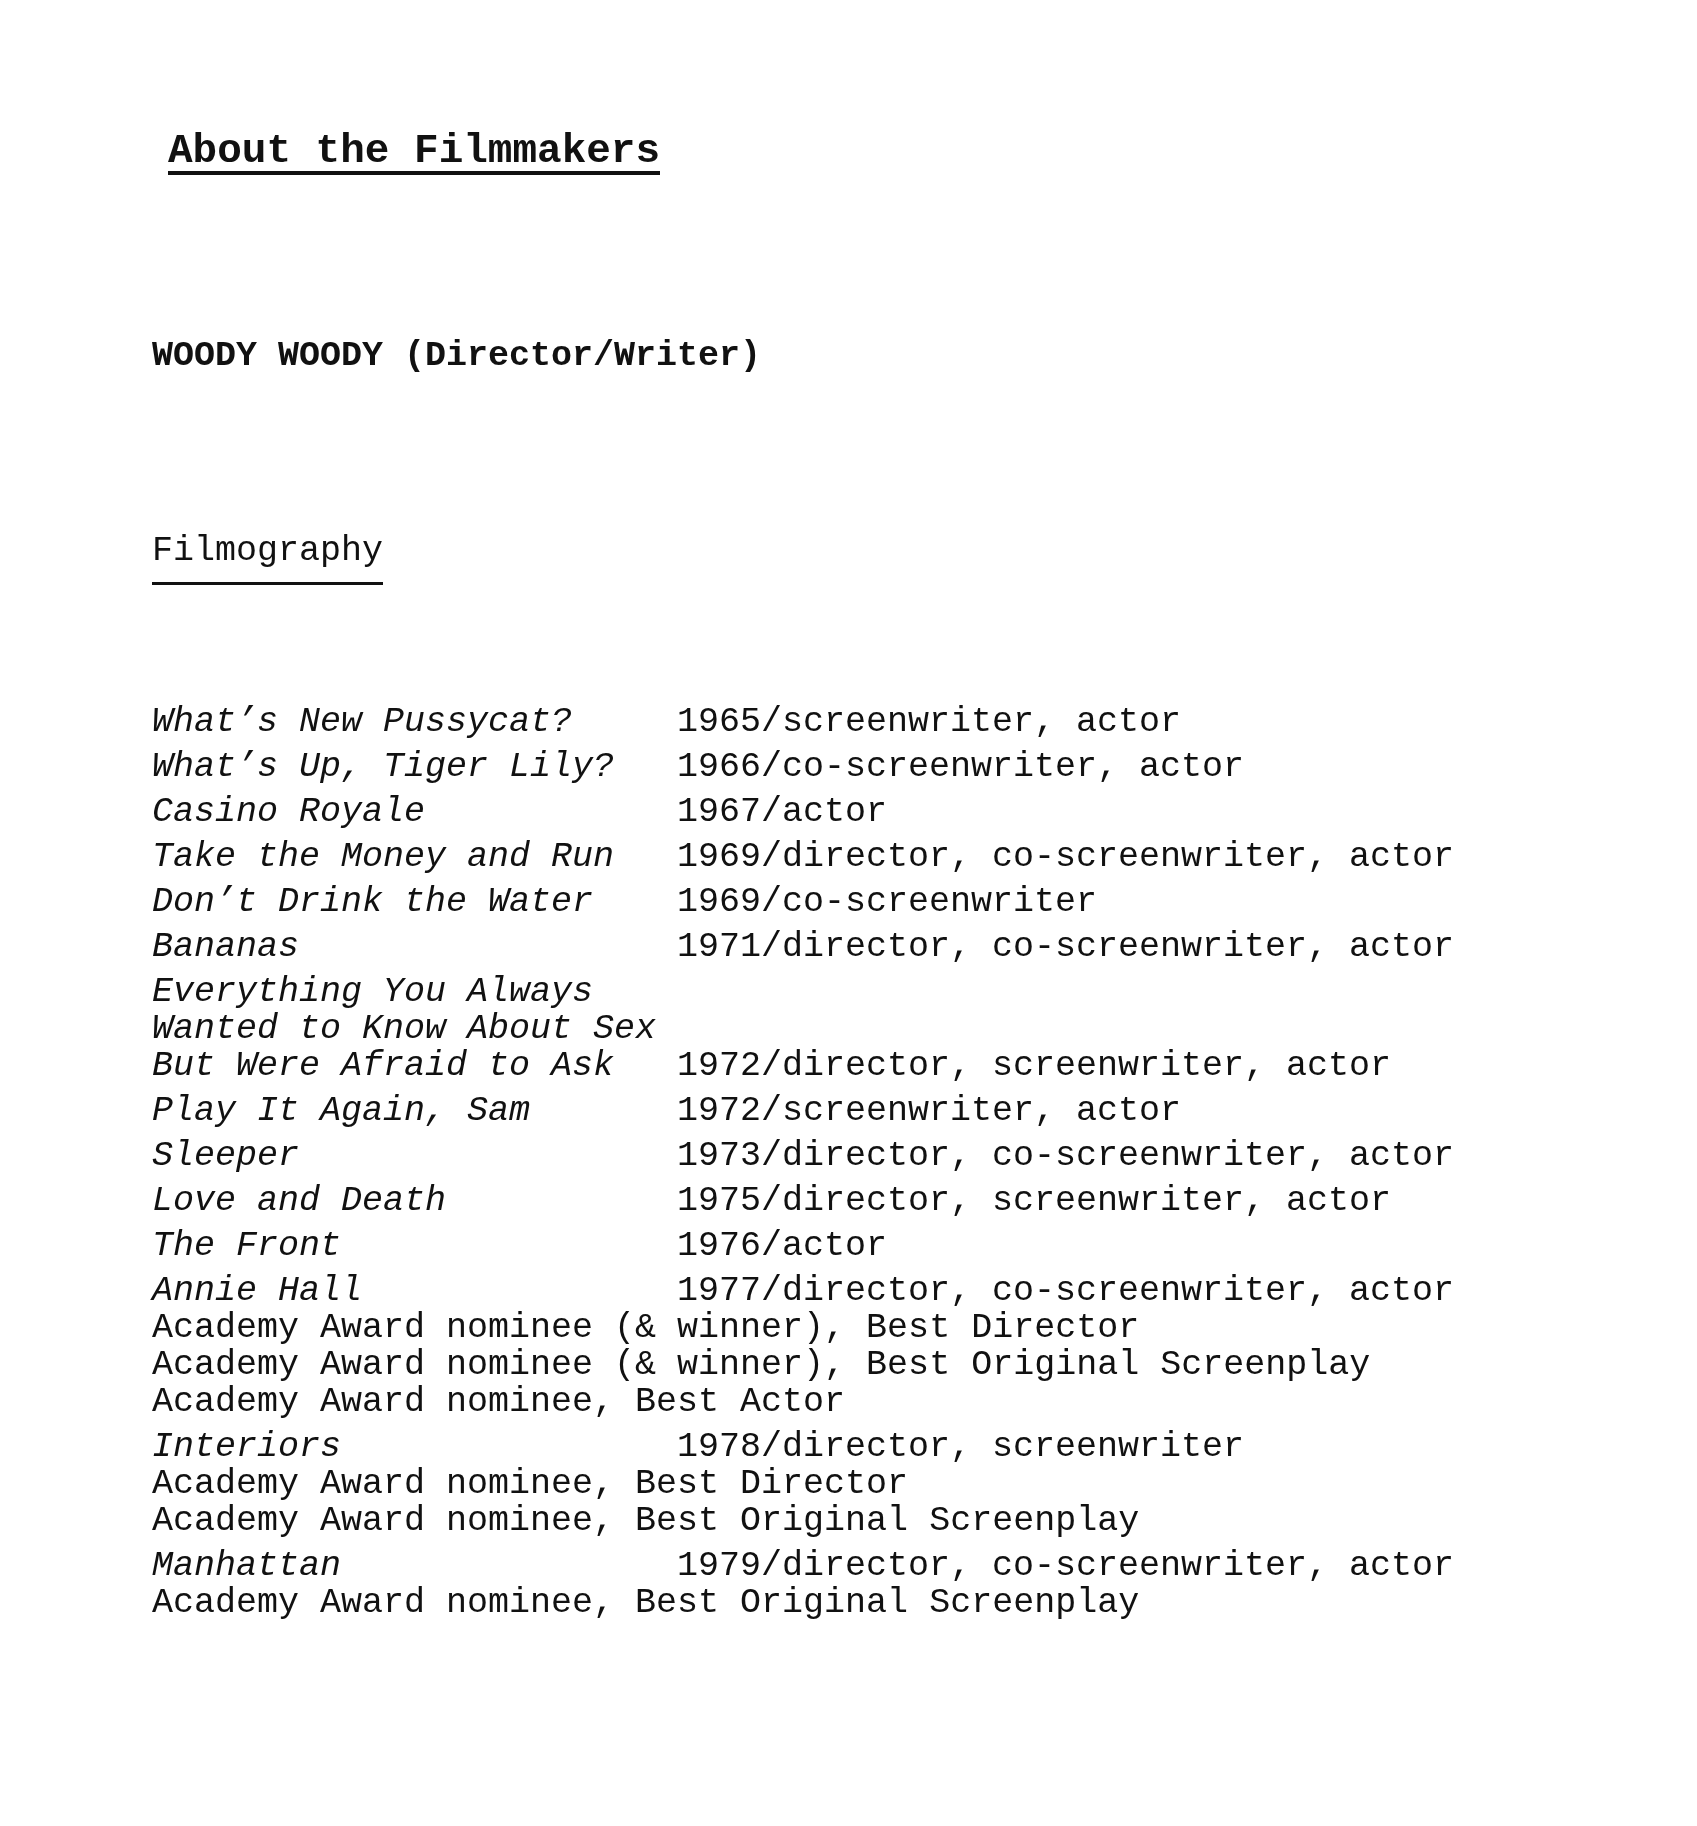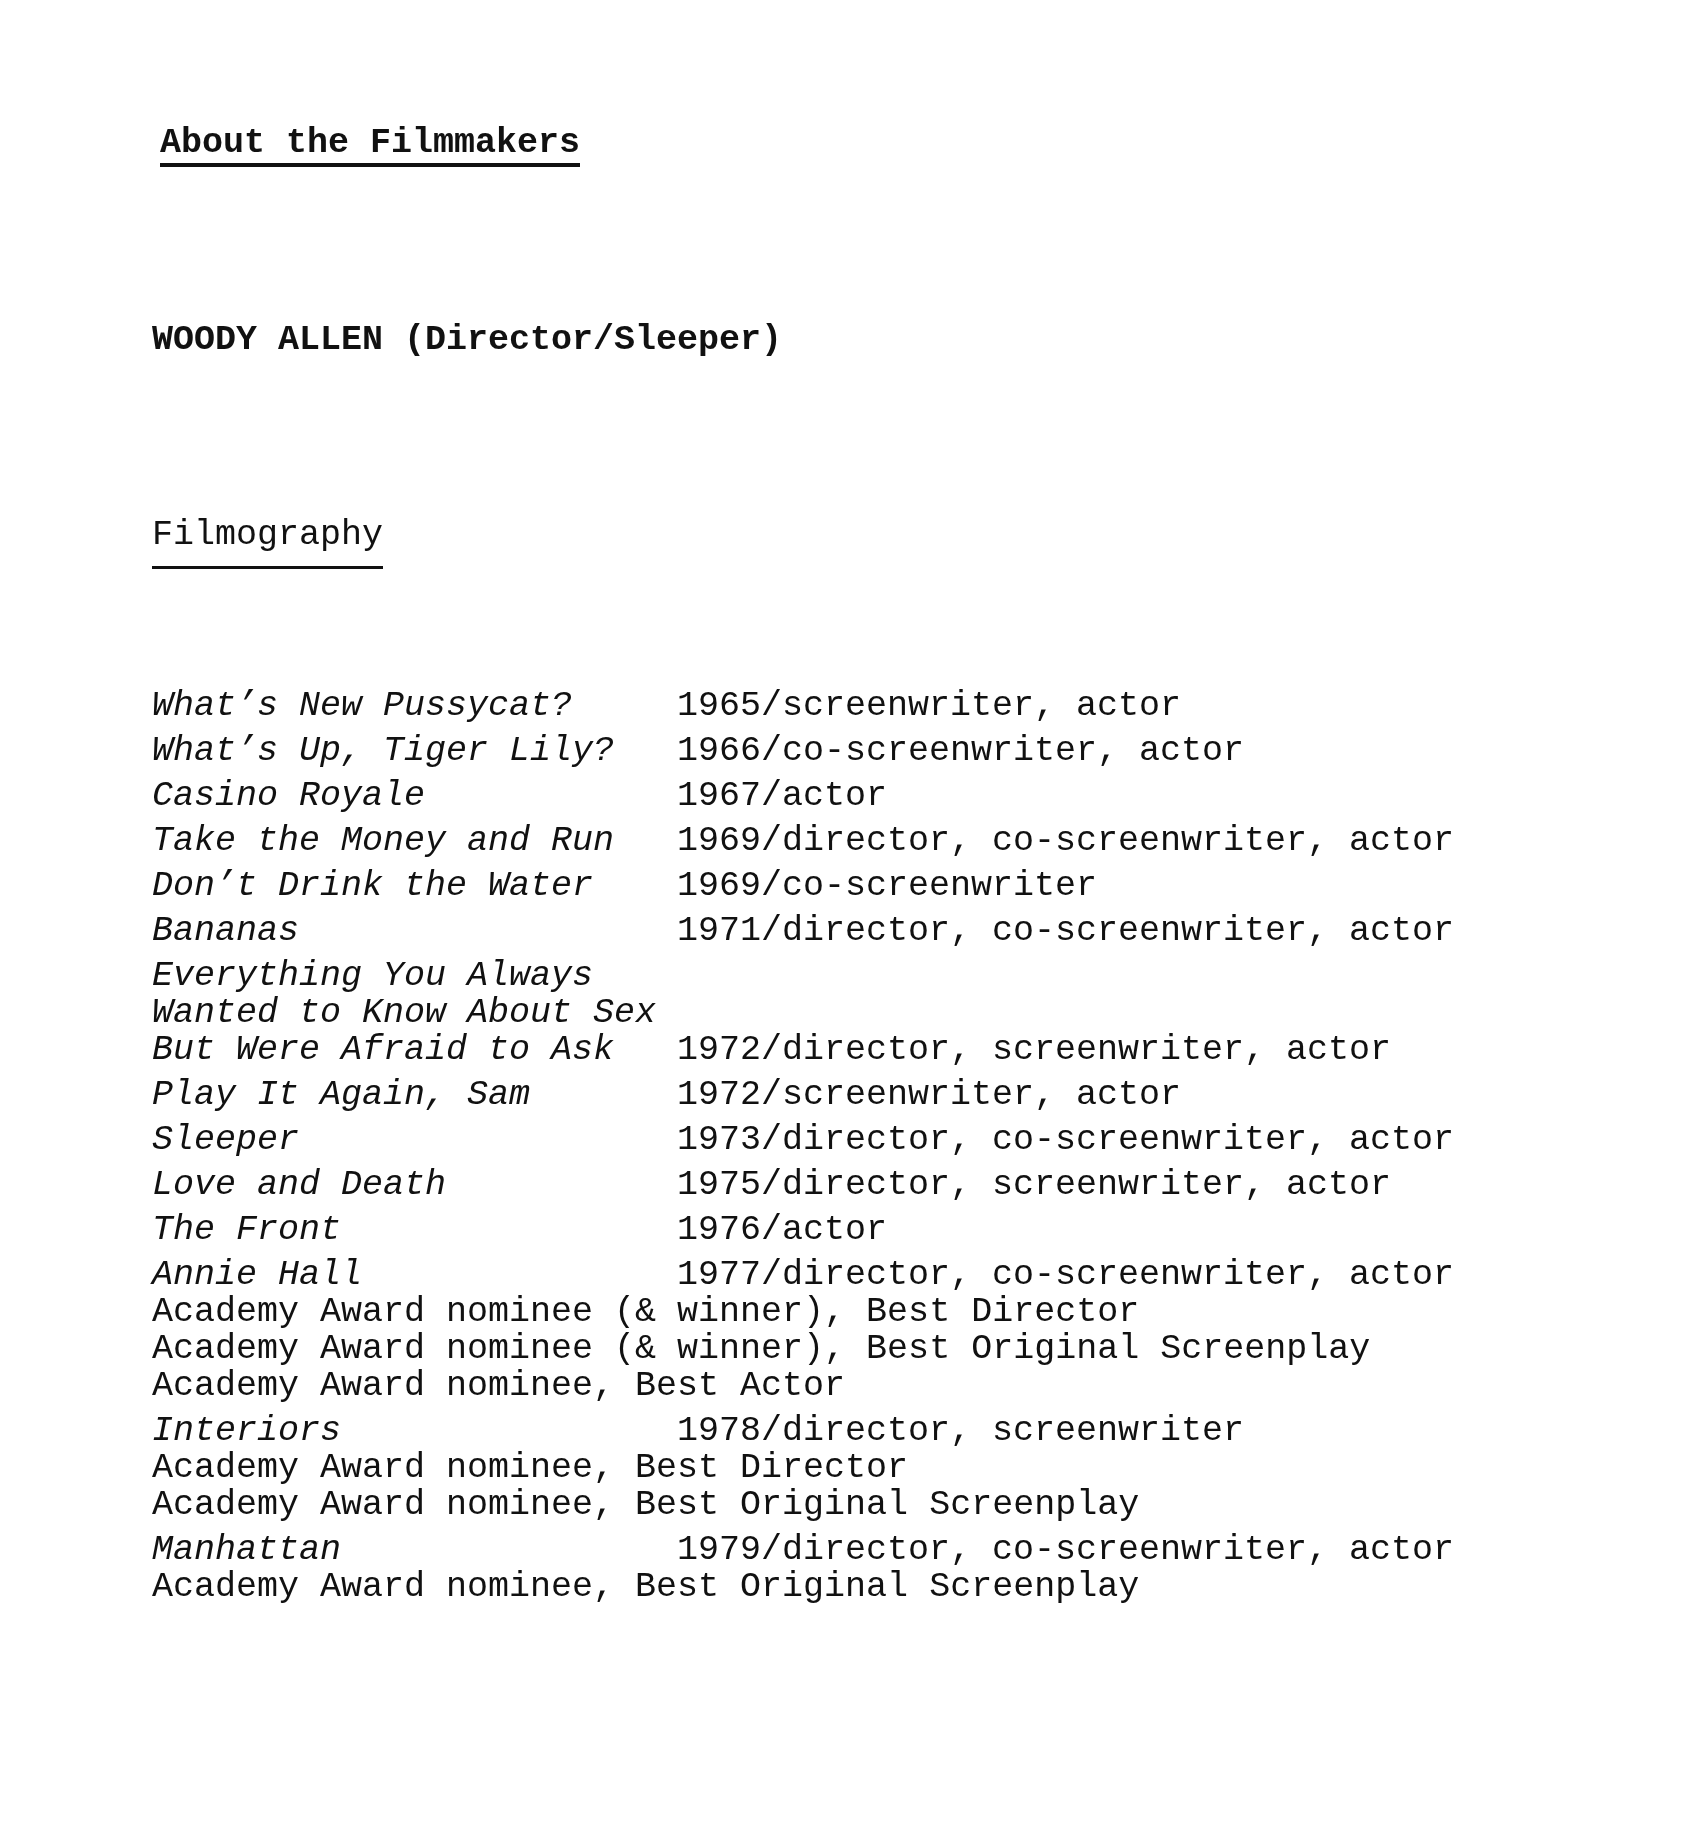--- a/index.html
+++ b/index.html
@@ -18,22 +18,22 @@
     box-sizing: border-box;
     width: 1697px;
     height: 1826px;
     padding: 6px 30px 0 152px;
     font-size: 35px;
     line-height: 37px;
     white-space: pre;
   }
   .doc-heading {
     font-weight: bold;
-    margin: 8px;
-    font-size: 35px;
+    margin: 16px;
+    font-size: 41px;
     line-height: 37px;
   }
   .doc-heading .u-thick {
     display: inline-block;
     border-bottom: 4px solid #111111;
     padding-bottom: 1px;
   }
   .person-heading {
     font-weight: bold;
     margin-top: 36px;
@@ -60,19 +60,19 @@
   .film-credit { font-style: normal; }
   .award-line { font-style: normal; }
 </style>
 </head>
 <body>
 
 <div class="page">
 
   <div class="doc-heading"><span class="u-thick">About the Filmmakers</span></div>
 
-  <div class="person-heading">WOODY ALLEN (Director/Sleeper)</div>
+  <div class="person-heading">WOODY WOODY (Director/Writer)</div>
 
   <div class="section-heading"><span class="u-thin">Filmography</span></div>
 
   <div class="film-list" id="film-list"><div class="film-entry"><div class="film-line"><span class="film-title cell">What’s New Pussycat?</span><span class="film-credit">1965/screenwriter, actor</span></div></div><div class="film-entry"><div class="film-line"><span class="film-title cell">What’s Up, Tiger Lily?</span><span class="film-credit">1966/co-screenwriter, actor</span></div></div><div class="film-entry"><div class="film-line"><span class="film-title cell">Casino Royale</span><span class="film-credit">1967/actor</span></div></div><div class="film-entry"><div class="film-line"><span class="film-title cell">Take the Money and Run</span><span class="film-credit">1969/director, co-screenwriter, actor</span></div></div><div class="film-entry"><div class="film-line"><span class="film-title cell">Don’t Drink the Water</span><span class="film-credit">1969/co-screenwriter</span></div></div><div class="film-entry"><div class="film-line"><span class="film-title cell">Bananas</span><span class="film-credit">1971/director, co-screenwriter, actor</span></div></div><div class="film-entry"><div class="film-line"><span class="film-title">Everything You Always</span></div><div class="film-line"><span class="film-title">Wanted to Know About Sex</span></div><div class="film-line"><span class="film-title cell">But Were Afraid to Ask</span><span class="film-credit">1972/director, screenwriter, actor</span></div></div><div class="film-entry"><div class="film-line"><span class="film-title cell">Play It Again, Sam</span><span class="film-credit">1972/screenwriter, actor</span></div></div><div class="film-entry"><div class="film-line"><span class="film-title cell">Sleeper</span><span class="film-credit">1973/director, co-screenwriter, actor</span></div></div><div class="film-entry"><div class="film-line"><span class="film-title cell">Love and Death</span><span class="film-credit">1975/director, screenwriter, actor</span></div></div><div class="film-entry"><div class="film-line"><span class="film-title cell">The Front</span><span class="film-credit">1976/actor</span></div></div><div class="film-entry"><div class="film-line"><span class="film-title cell">Annie Hall</span><span class="film-credit">1977/director, co-screenwriter, actor</span></div><div class="award-line">Academy Award nominee (&amp; winner), Best Director</div><div class="award-line">Academy Award nominee (&amp; winner), Best Original Screenplay</div><div class="award-line">Academy Award nominee, Best Actor</div></div><div class="film-entry"><div class="film-line"><span class="film-title cell">Interiors</span><span class="film-credit">1978/director, screenwriter</span></div><div class="award-line">Academy Award nominee, Best Director</div><div class="award-line">Academy Award nominee, Best Original Screenplay</div></div><div class="film-entry"><div class="film-line"><span class="film-title cell">Manhattan</span><span class="film-credit">1979/director, co-screenwriter, actor</span></div><div class="award-line">Academy Award nominee, Best Original Screenplay</div></div></div>
 
 </div>
 
 </body></html>

